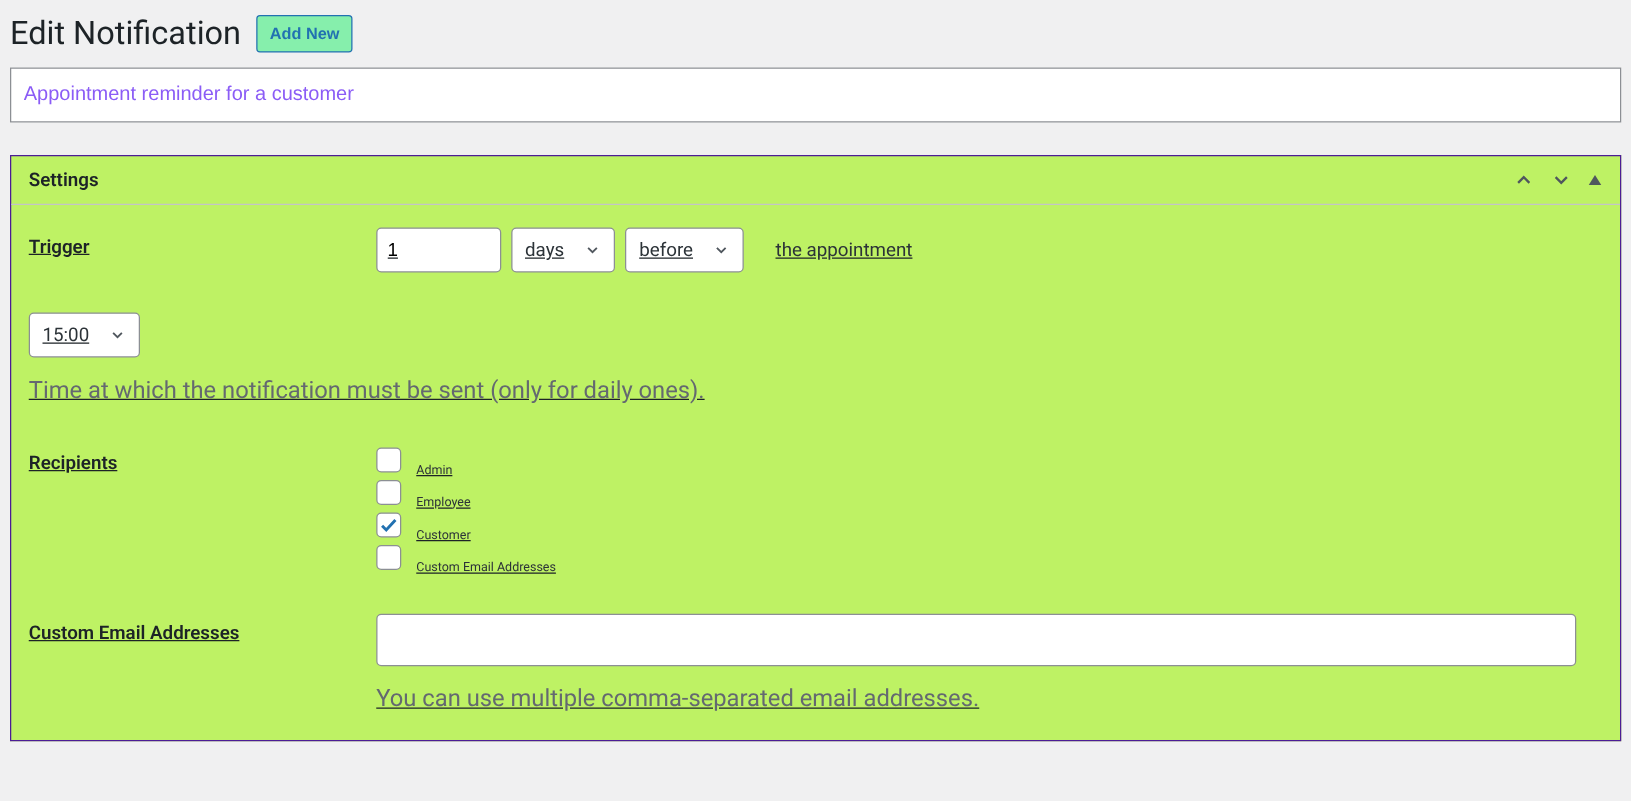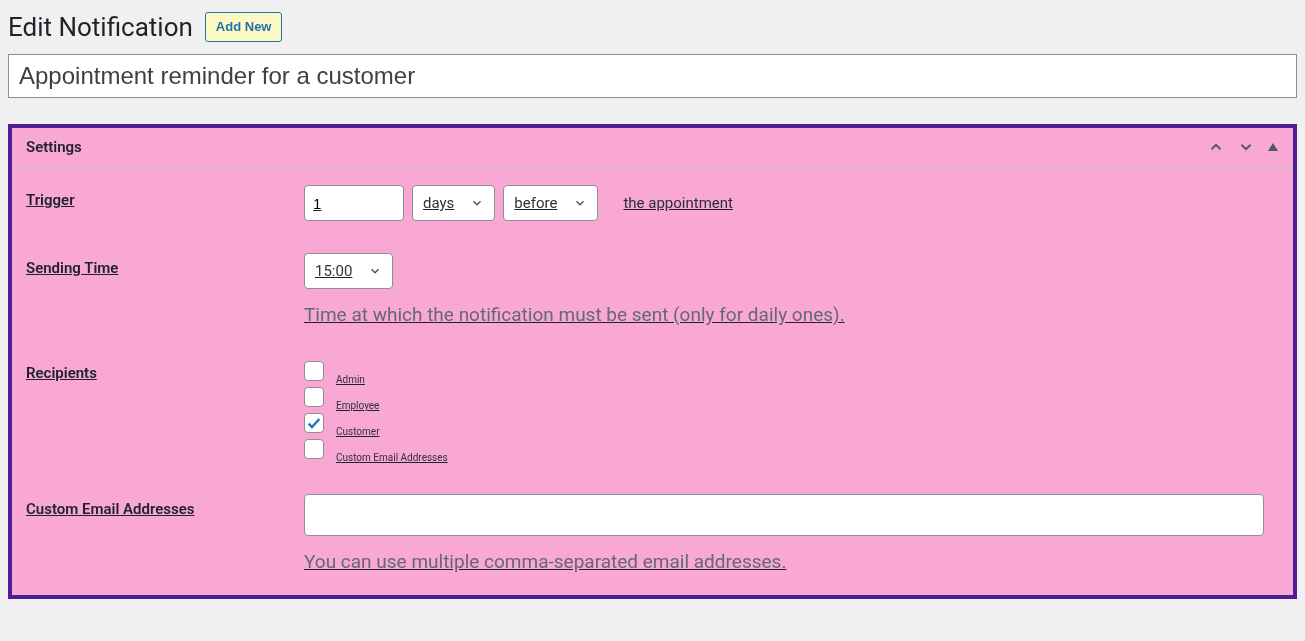--- a/index.html
+++ b/index.html
@@ -17,42 +17,42 @@
       padding: 4px 0 12px 0;
     }
     .page-title {
       font-size: 26px;
       font-weight: 400;
       color: #1d2327;
     }
     .add-new-btn {
       border: 1px solid #2271b1;
       color: #2271b1;
-      background: #fef9c3;
+      background: #86efac;
       padding: 5px 10px;
       font-size: 13px;
       font-weight: 600;
       cursor: pointer;
       border-radius: 3px;
       line-height: 1.4;
     }
     .title-input {
       width: 100%;
-      font-size: 24px;
+      font-size: 16px;
       padding: 6px 10px;
       border: 1px solid #8c8f94;
       background: #fff;
-      color: #404040;
+      color: #8b5cf6;
       border-radius: 0;
       height: 44px;
       line-height: 1.3;
     }
     .panel {
-      background: #f9a8d4;
-      border: 4px solid #4c1d95;
+      background: #bef264;
+      border: 1px solid #4c1d95;
       margin-top: 26px;
     }
     .panel-header {
       display: flex;
       align-items: center;
       justify-content: space-between;
       border-bottom: 1px solid #c3c4c7;
       padding: 10px 14px;
     }
     .panel-title {
@@ -218,21 +218,20 @@
             <svg width="14" height="14" viewBox="0 0 24 24" fill="none" stroke="currentColor" stroke-width="2.5">
                 <polyline points="6 9 12 15 18 9"></polyline>
               </svg>
           </div>
           <span class="spacer-txt">the appointment</span>
         </div>
       </div>
     </div>
 
     <div class="form-row">
-      <div class="form-label">Sending Time</div>
       <div class="form-field">
         <div class="inline-controls">
           <div class="select-like">
             <span>15:00</span>
             <svg width="14" height="14" viewBox="0 0 24 24" fill="none" stroke="currentColor" stroke-width="2.5">
                 <polyline points="6 9 12 15 18 9"></polyline>
               </svg>
           </div>
         </div>
         <div class="helper">Time at which the notification must be sent (only for daily ones).</div>

